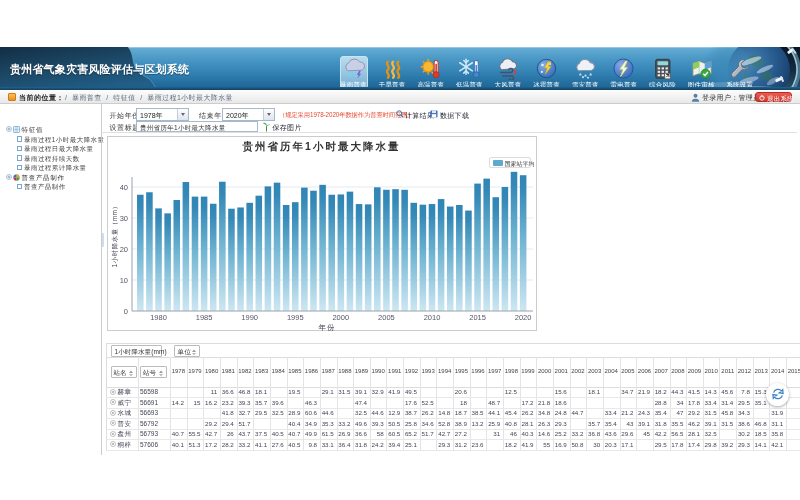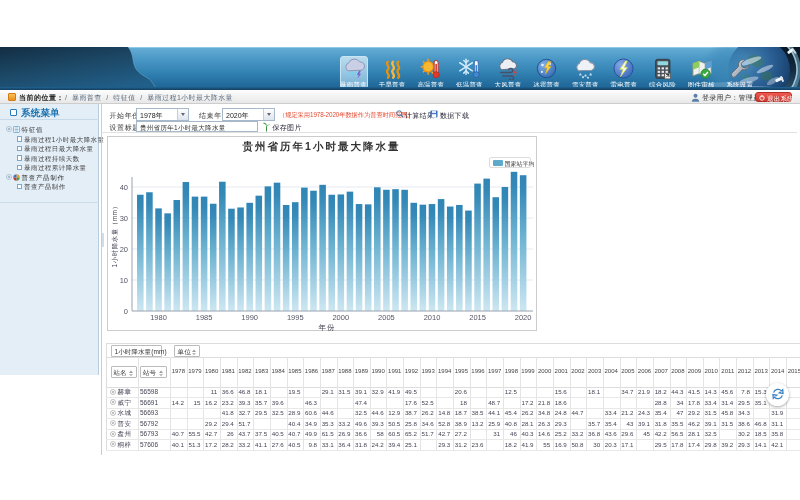--- a/index.html
+++ b/index.html
@@ -15,20 +15,21 @@
   <defs>
           <linearGradient id="swo" x1="0" y1="0" x2="0.6" y2="1">
    <stop offset="0" stop-color="#132e44"></stop>
             <stop offset="0.5" stop-color="#1c4866"></stop>
             <stop offset="1" stop-color="#215e88"></stop>
   </linearGradient>
         </defs>
   <path d="M0,0 H128 C137,11 128,21 146,30 C156,35 152,43 163,43 H0 Z" fill="url(#swo)"></path>
   <path d="M128,0 C137,11 128,21 146,30 C156,35 152,43 163,43" fill="none" stroke="#6fb0d6" stroke-width="1" opacity="0.5"></path>
  </svg>
+ <div class="t" style="left:10px;top:15px;font-size:11px;font-weight:bold;color:#fff;letter-spacing:0.2px;text-shadow:0 1px 1px rgba(0,0,0,0.4)">贵州省气象灾害风险评估与区划系统</div>
  <svg class="ab" style="left:625px;top:0" width="175" height="43" viewBox="0 0 175 43">
   <defs>
    <linearGradient id="spc" x1="0" y1="0" x2="0" y2="1">
             <stop offset="0" stop-color="#091624"></stop>
             <stop offset="0.55" stop-color="#132c42"></stop>
             <stop offset="1" stop-color="#2d4f66"></stop>
           </linearGradient>
    <radialGradient id="er" cx="0.32" cy="0.38" r="0.78">
     <stop offset="0" stop-color="#4585b5"></stop>
             <stop offset="0.45" stop-color="#2d6398"></stop>
@@ -211,26 +212,20 @@
  <div class="t" style="left:702px;top:3px;font-size:7px;color:#333;letter-spacing:0.3px">登录用户：管理员</div>
  <div class="ab" style="left:755px;top:2px;width:37px;height:10px;background:linear-gradient(180deg,#ef5a50,#cb3a30);border:1px solid #b02c24;border-radius:3px">
    <svg class="ab" style="left:3px;top:1.5px" width="6" height="6" viewBox="0 0 6 6">
           <circle cx="3" cy="3" r="2.2" fill="none" stroke="#fff" stroke-width="0.9"></circle>
           <path d="M3,0.4 v2" stroke="#fff" stroke-width="0.9"></path>
         </svg>
    <div class="t" style="left:11px;top:1.5px;font-size:6.5px;color:#fff;letter-spacing:0.2px">退出系统</div>
  </div>
 </div>
 
-<div class="ab" style="left:0;top:104px;width:99px;height:271px;background:#e3eef7;border-right:1px solid #b5cdde">
- <div class="ab" style="left:10px;top:4.5px;width:7px;height:7px;border:1.6px solid #2b7ab8;border-radius:1px;background:#fff"></div>
- <div class="t" style="left:21px;top:3px;font-size:9.5px;font-weight:bold;color:#1a72b0;letter-spacing:0.2px">系统菜单</div>
- <div class="ab" style="left:0;top:15px;width:99px;height:1px;background:#c6daea"></div>
- <div class="ab" style="left:0;top:98px;width:99px;height:1px;background:#cadcea"></div>
-</div>
 <svg class="ab" style="left:5.5px;top:126px" width="6" height="6" viewBox="0 0 6 6">
       <circle cx="3" cy="3" r="2.6" fill="#fff" stroke="#8aa8c0" stroke-width="0.6"></circle>
       <path d="M1.4,3 h3.2 M3,1.4 v3.2" stroke="#6b8aa8" stroke-width="0.7"></path>
     </svg>
     <svg class="ab" style="left:13px;top:125.8px" width="7" height="7" viewBox="0 0 7 7">
       <rect x="0.4" y="0.4" width="6.2" height="6.2" rx="1" fill="#fff" stroke="#4a90c4" stroke-width="0.7"></rect>
       <path d="M1.6,2 h3.8 M1.6,3.5 h3.8 M1.6,5 h3.8" stroke="#4a90c4" stroke-width="0.6"></path>
     </svg>
     <div class="t" style="left:21.5px;top:125.5px;font-size:6.5px;color:#333;letter-spacing:0.7px">特征值</div>
     <div class="ab" style="left:17px;top:136px;width:4.5px;height:5.5px;background:#fff;border:0.6px solid #7aa8cc"></div>

